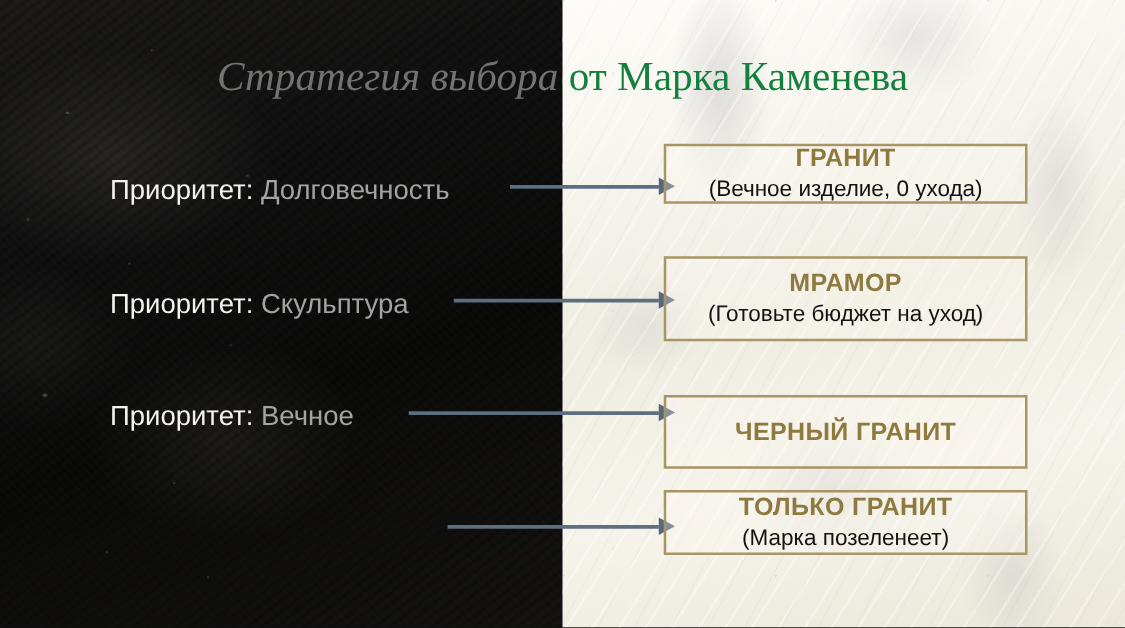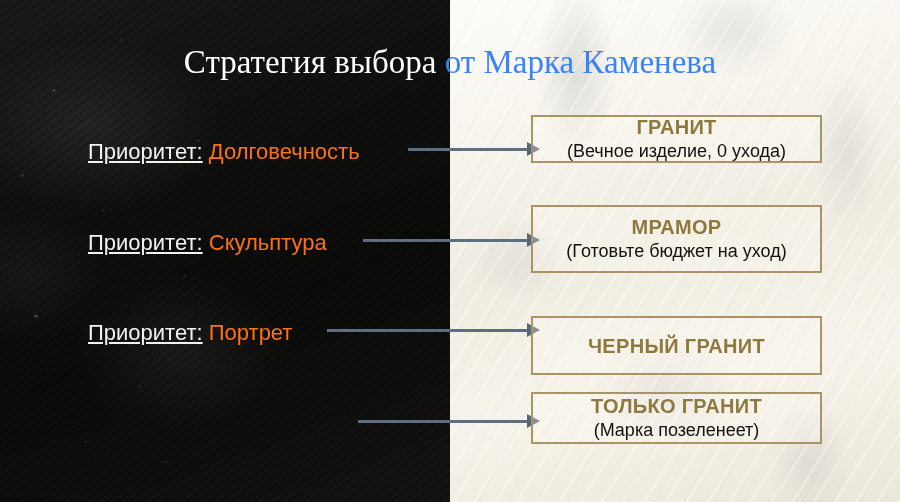--- a/index.html
+++ b/index.html
@@ -67,32 +67,32 @@
 
   
   .title-wrap{
     position:absolute; left:0; top:42px; width:900px;
     text-align:center;
     font-family:"Liberation Serif", serif;
     font-size:33px; line-height:40px;
     white-space:nowrap;
     z-index:6;
   }
-  .title-gold { color:#ffffff; }
-  .title-dark { color:#3b82f6;text-align:center; }
+  .title-gold { color:#737373;font-style:italic; }
+  .title-dark { color:#15803d;text-align:center; }
 
   
   .label-row{
     position:absolute; left:88px;
     font-size:22px; line-height:26px;
     white-space:nowrap;
     z-index:5;
   }
-  .lbl-key { color:#f4f2ee;text-decoration:underline; }
-  .lbl-val { color:#f97316; }
+  .lbl-key { color:#f4f2ee; }
+  .lbl-val { color:#a3a3a3; }
 
   
   .arrow{ position:absolute; height:14px; z-index:5; }
   .arrow .shaft{
     position:absolute; left:0; top:6px; height:3px;
     background:#5c6e80;
   }
   .arrow .head{
     position:absolute; top:0; width:0; height:0;
     border-top:7px solid transparent;
@@ -144,21 +144,21 @@
   <div class="label-row" style="top:230px"><span class="lbl-key">Приоритет:</span> <span class="lbl-val">Скульптура</span></div>
   <div class="arrow" style="left:363px; top:233px; width:177px">
     <div class="shaft" style="width:164px"></div>
     <div class="head" style="left:164px"></div>
   </div>
   <div class="box" style="top:205px; height:68px">
     <div class="box-title">МРАМОР</div>
     <div class="box-sub">(Готовьте бюджет на уход)</div>
   </div>
 
-  <div class="label-row" style="top:320px"><span class="lbl-key">Приоритет:</span> <span class="lbl-val">Портрет</span></div>
+  <div class="label-row" style="top:320px"><span class="lbl-key">Приоритет:</span> <span class="lbl-val">Вечное</span></div>
   <div class="arrow" style="left:327px; top:323px; width:213px">
     <div class="shaft" style="width:200px"></div>
     <div class="head" style="left:200px"></div>
   </div>
   <div class="box" style="top:316px; height:59px">
     <div class="box-title">ЧЕРНЫЙ ГРАНИТ</div>
   </div>
 
   <div class="arrow" style="left:358px; top:414px; width:182px">
     <div class="shaft" style="width:169px"></div>

